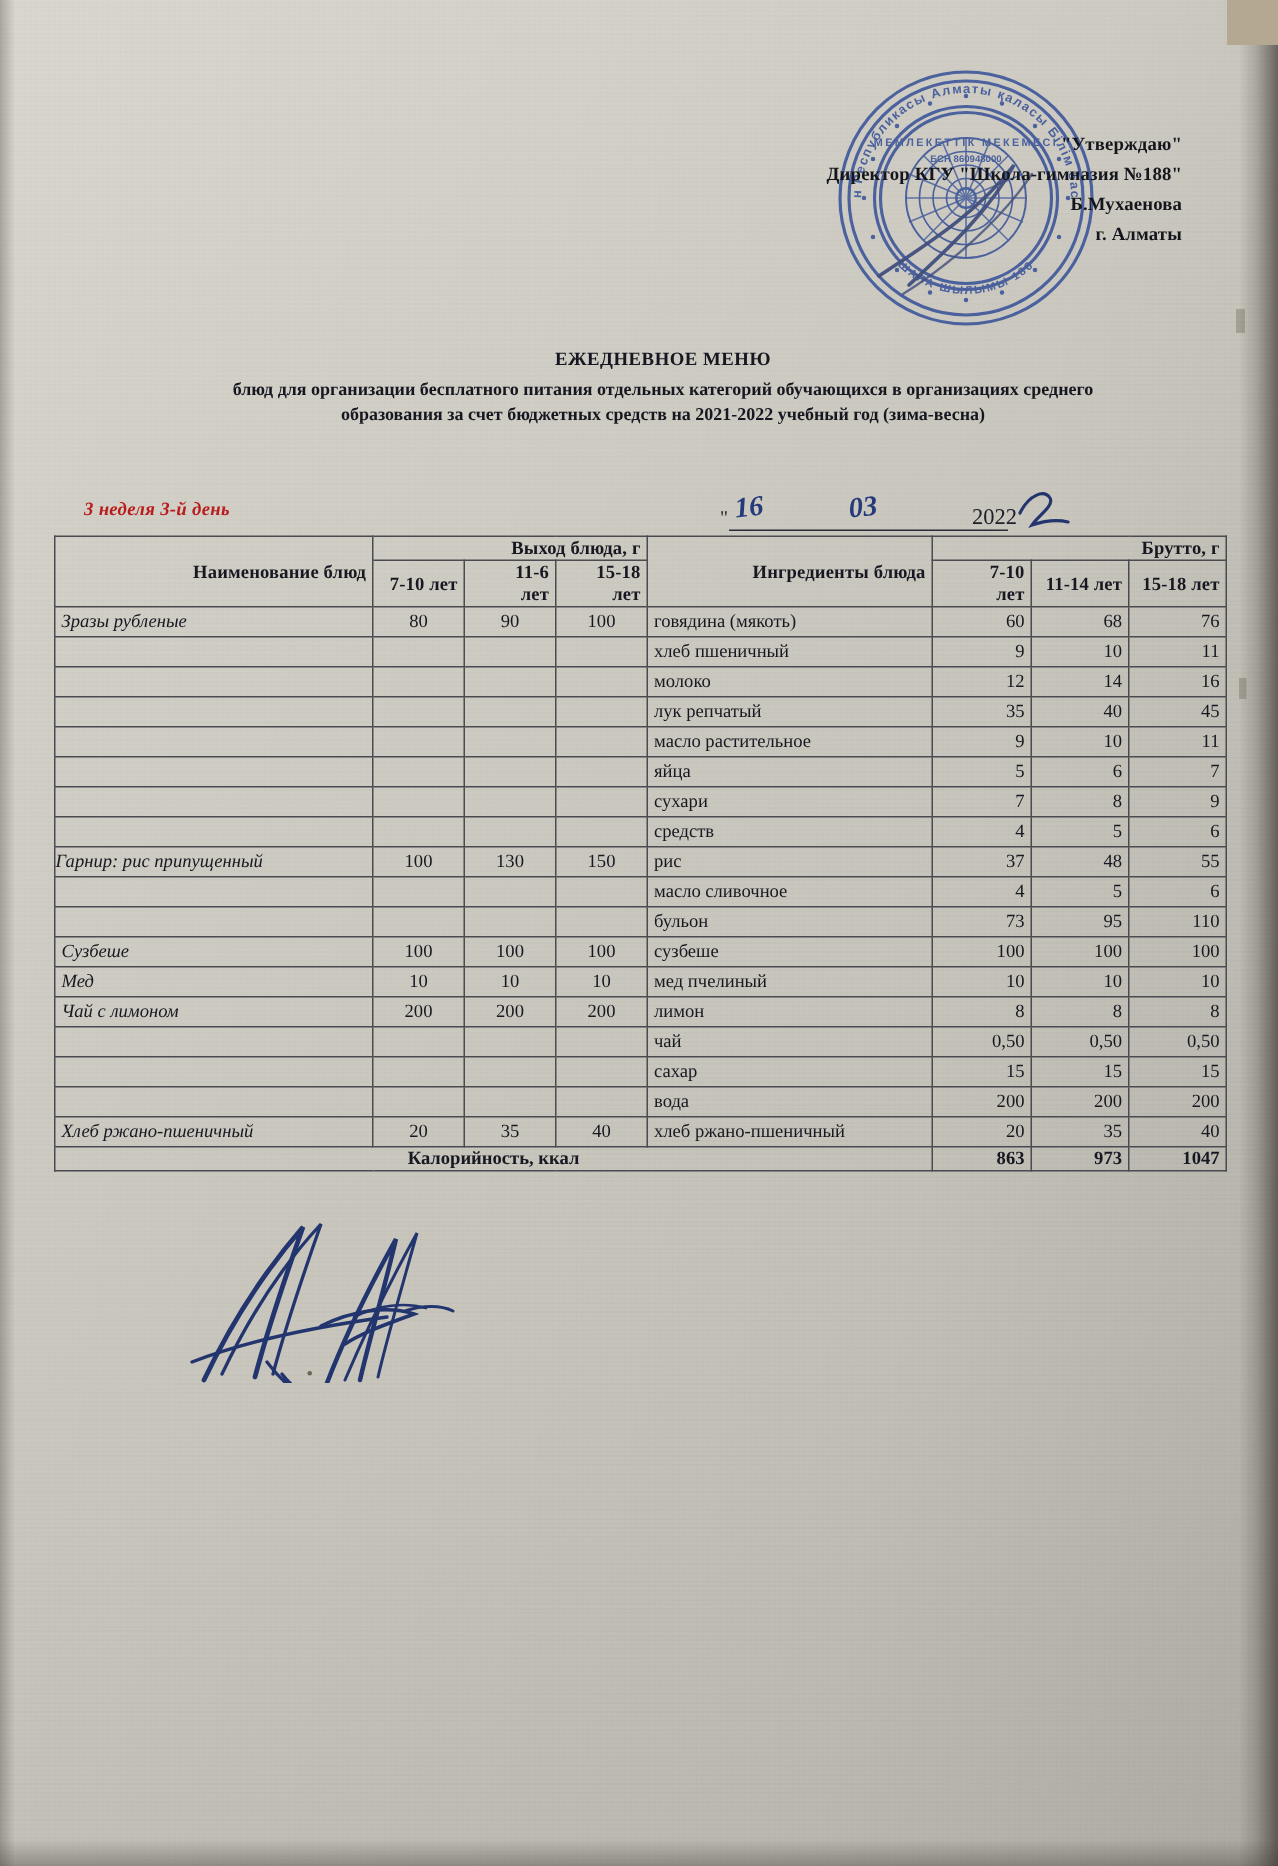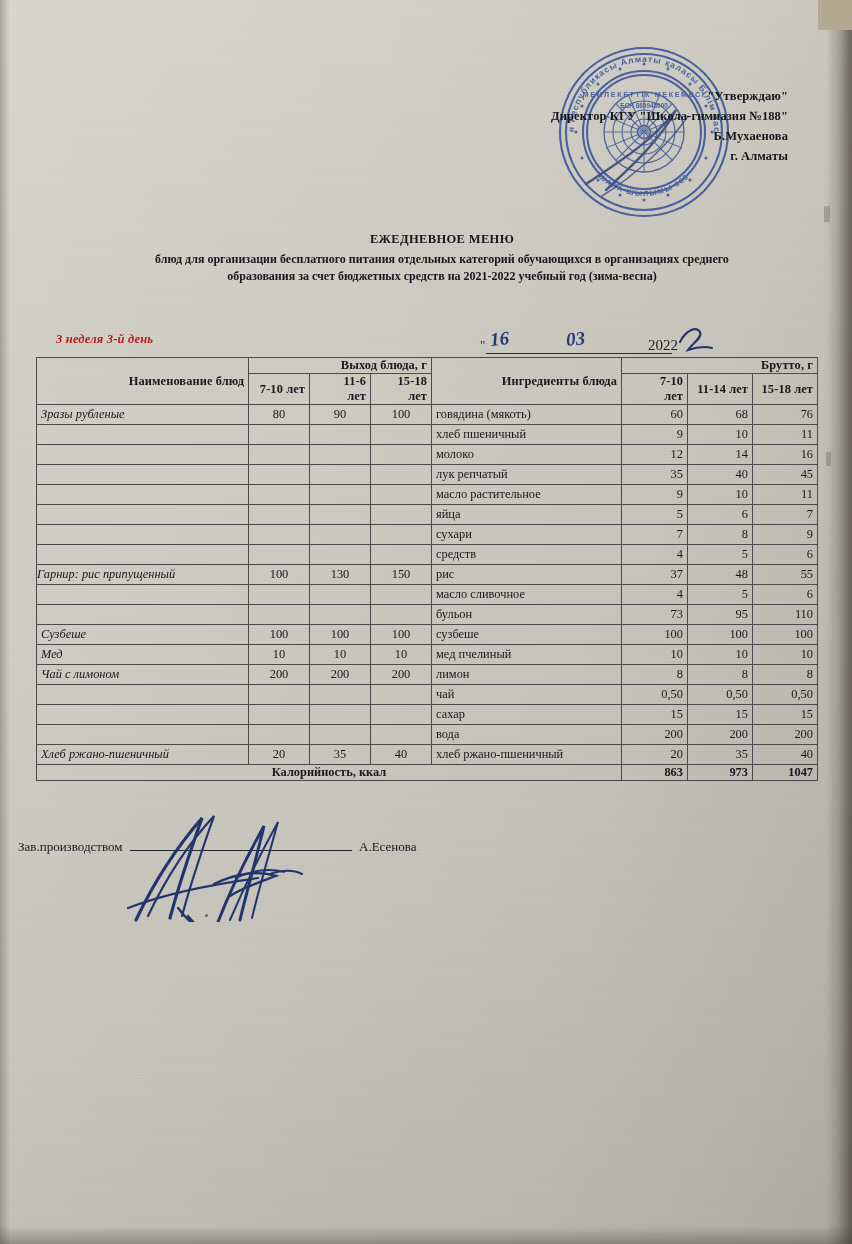--- a/index.html
+++ b/index.html
@@ -628,25 +628,20 @@
             <td class="cal-label" colspan="5">Калорийность, ккал</td>
             <td class="cal-val">863</td>
             <td class="cal-val">973</td>
             <td class="cal-val">1047</td>
           </tr>
         </tbody>
     </table>
   </div>
 
   <div class="signatures">
-    <div class="sig-row">
-      <span class="sig-label">Зав.производством</span>
-      <span class="sig-rule" style="width:222px"></span>
-      <span class="sig-name">А.Есенова</span>
-    </div>
 
     <svg class="sig-ink" width="300" height="110" viewBox="0 0 300 110">
       <g fill="none" stroke="#23356e" stroke-linecap="round">
         <path d="M 18,108 C 36,70 58,36 84,6 C 72,40 60,76 52,106" stroke-width="3.2"></path>
         <path d="M 30,104 C 48,66 70,32 96,4 C 84,38 72,74 64,104" stroke-width="2.2"></path>
         <path d="M 10,96 C 46,82 96,72 140,66" stroke-width="2.2"></path>
         <path d="M 100,110 C 110,84 126,50 146,14 C 138,48 128,82 122,108" stroke-width="3"></path>
         <path d="M 112,108 C 124,80 140,46 160,10 C 150,46 140,80 134,106" stroke-width="2"></path>
         <path d="M 96,72 C 116,62 140,58 158,64 C 142,70 124,76 112,84" stroke-width="2.4"></path>
         <path d="M 118,66 C 134,58 152,56 166,60" stroke-width="1.8"></path>

